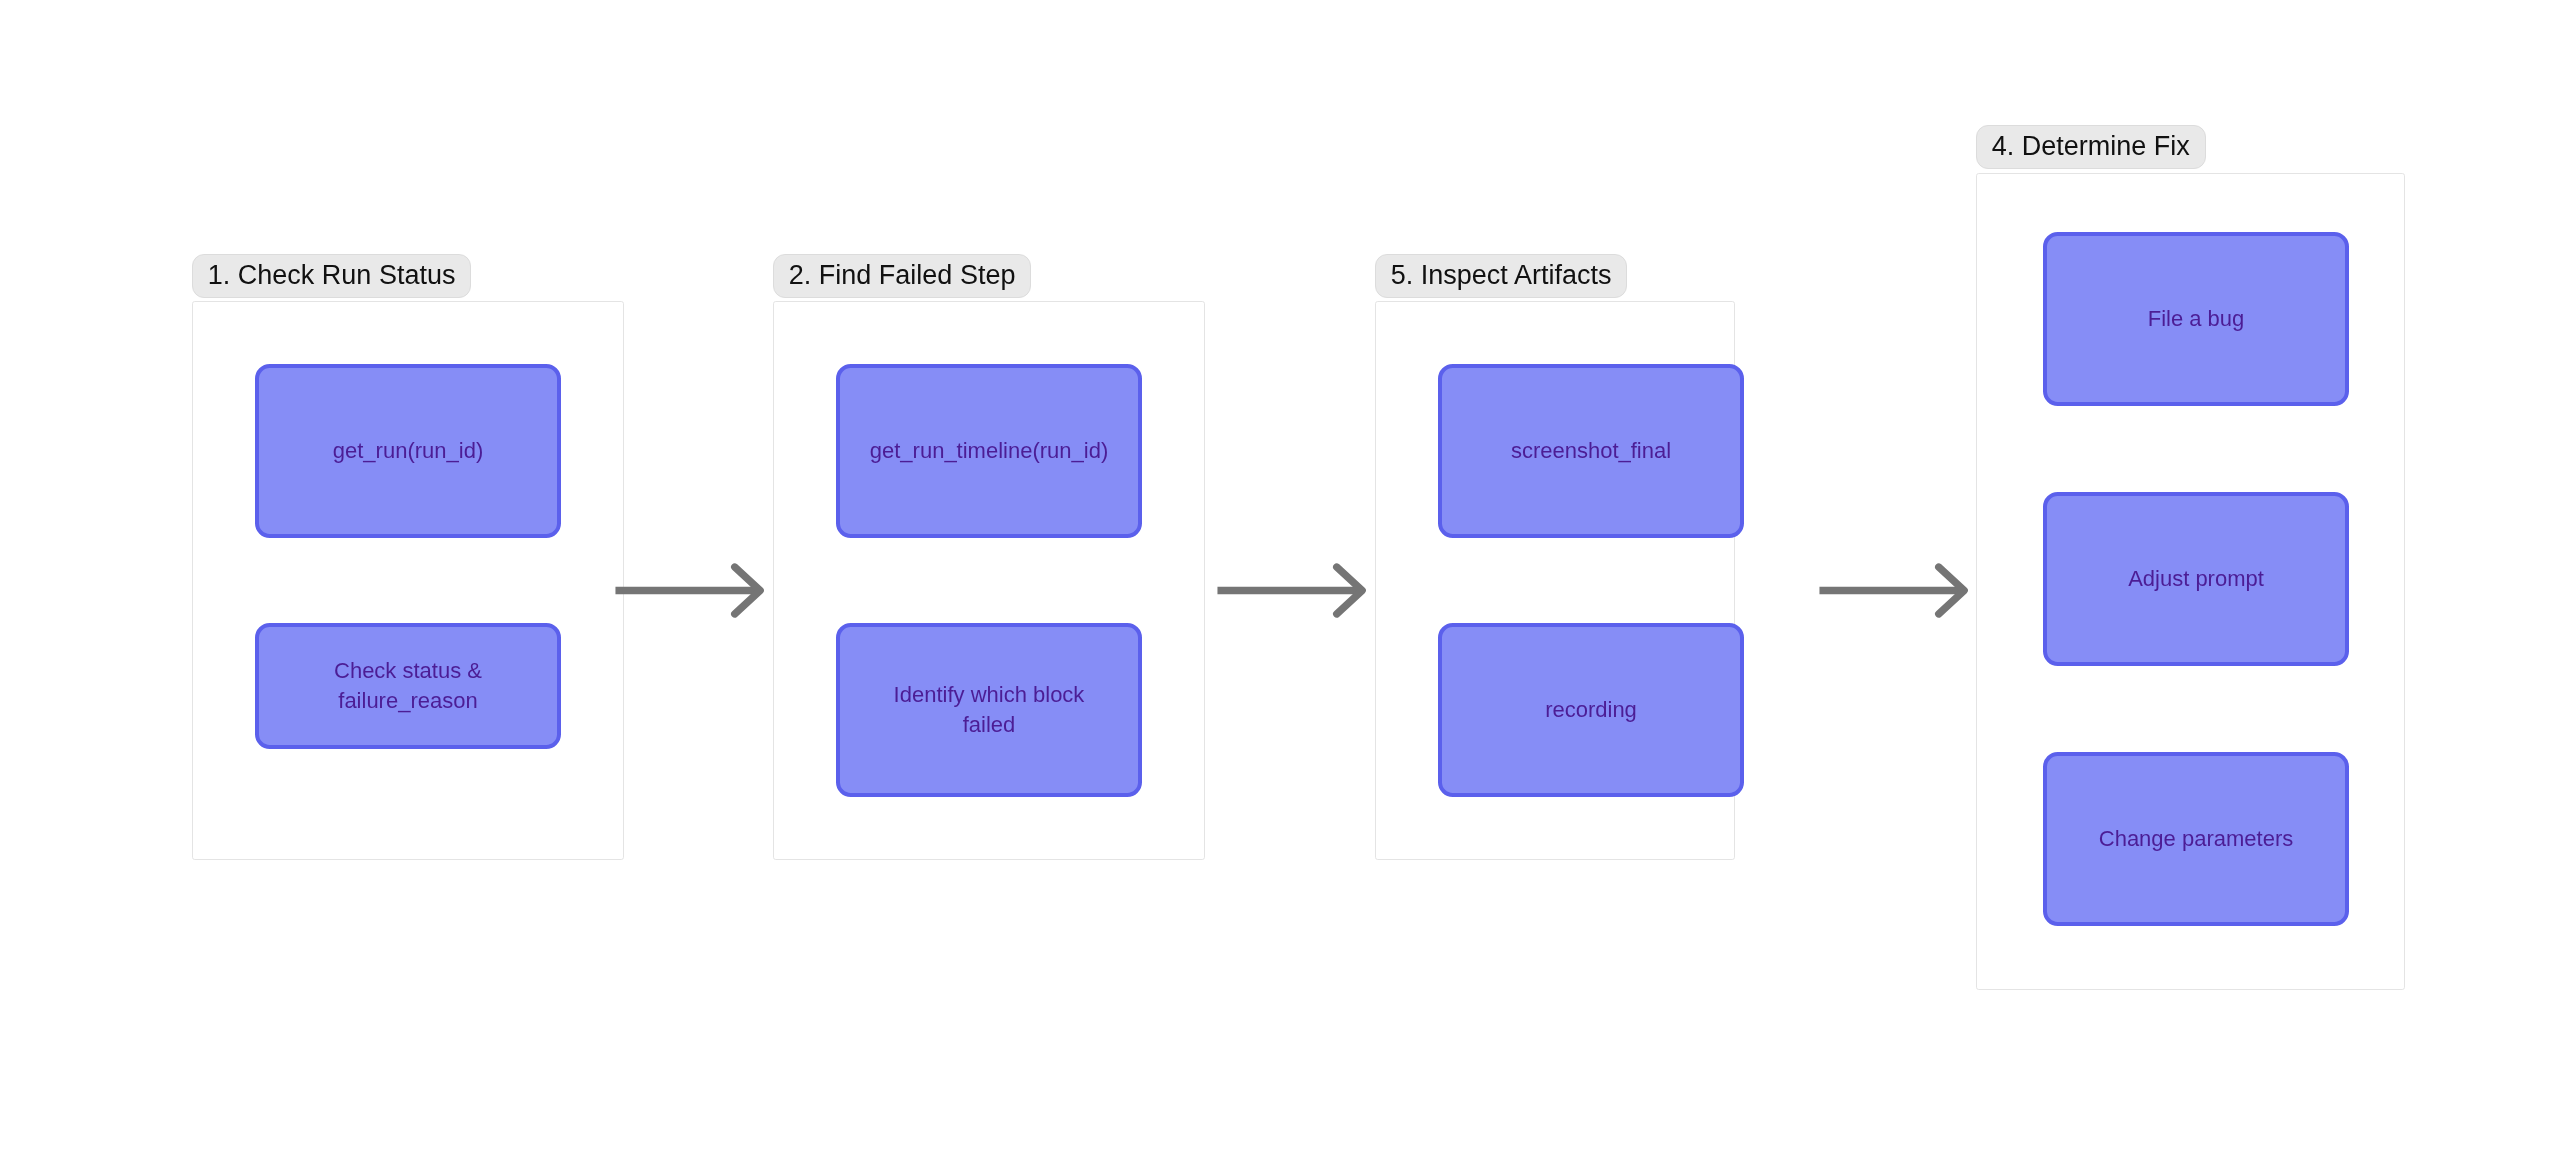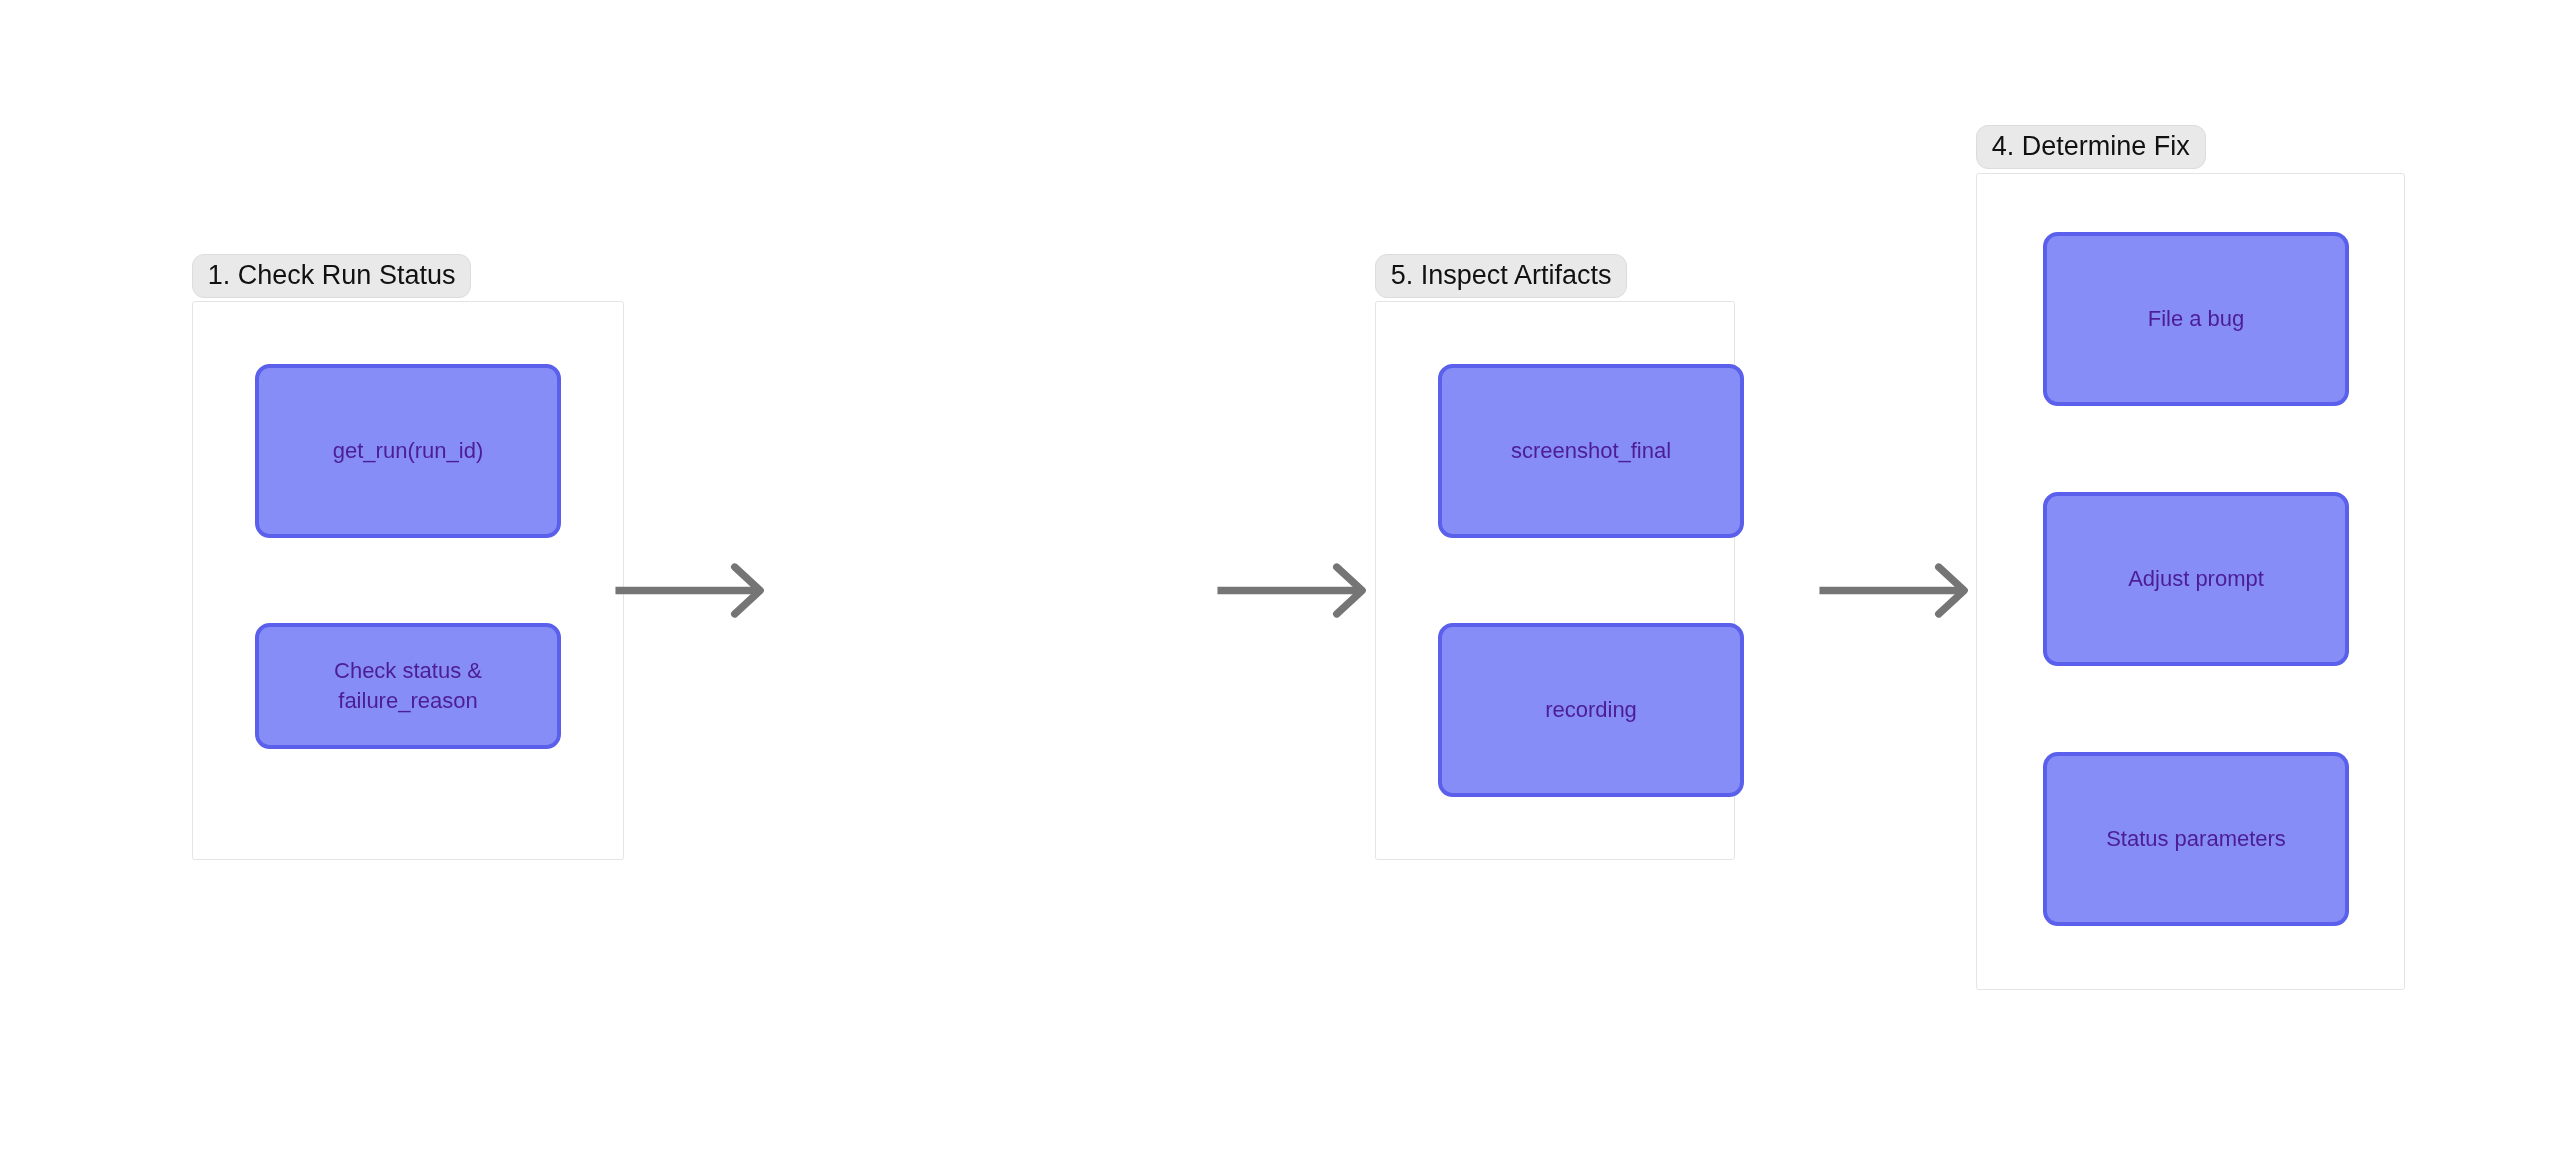--- a/index.html
+++ b/index.html
@@ -88,20 +88,28 @@
       <div class="node" style="left:62px; top:321px; width:306px; height:126px;">Check status &amp;
 failure_reason</div>
     </div>
   </div>
 
   <svg class="arrow" style="left:610px; top:557px; width:161px; height:67px;" viewBox="0 0 240 100" xmlns="http://www.w3.org/2000/svg">
     <line x1="8" y1="50" x2="218" y2="50" stroke="#757575" stroke-width="11" stroke-linecap="butt"></line>
     <polyline points="186,15 224,50 186,85" fill="none" stroke="#757575" stroke-width="11" stroke-linecap="round" stroke-linejoin="round"></polyline>
   </svg>
 
+  <div class="lane" style="left:773px; top:254px; width:432px; height:606px;">
+    <div class="lane-label">2. Find Failed Step</div>
+    <div class="lane-box" style="top:47px; width:432px; height:559px;">
+      <div class="node" style="left:62px; top:62px; width:306px; height:174px;">get_run_timeline(run_id)</div>
+      <div class="node" style="left:62px; top:321px; width:306px; height:174px;">Identify which block
+failed</div>
+    </div>
+  </div>
 
   <svg class="arrow" style="left:1212px; top:557px; width:161px; height:67px;" viewBox="0 0 240 100" xmlns="http://www.w3.org/2000/svg">
     <line x1="8" y1="50" x2="218" y2="50" stroke="#757575" stroke-width="11" stroke-linecap="butt"></line>
     <polyline points="186,15 224,50 186,85" fill="none" stroke="#757575" stroke-width="11" stroke-linecap="round" stroke-linejoin="round"></polyline>
   </svg>
 
   <div class="lane" style="left:1375px; top:254px; width:432px; height:606px;">
     <div class="lane-label">5. Inspect Artifacts</div>
     <div class="lane-box" style="top:47px; width:360px; height:559px;">
       <div class="node" style="left:62px; top:62px; width:306px; height:174px;">screenshot_final</div>
@@ -112,18 +120,18 @@
   <svg class="arrow" style="left:1814px; top:557px; width:161px; height:67px;" viewBox="0 0 240 100" xmlns="http://www.w3.org/2000/svg">
     <line x1="8" y1="50" x2="218" y2="50" stroke="#757575" stroke-width="11" stroke-linecap="butt"></line>
     <polyline points="186,15 224,50 186,85" fill="none" stroke="#757575" stroke-width="11" stroke-linecap="round" stroke-linejoin="round"></polyline>
   </svg>
 
   <div class="lane" style="left:1976px; top:125px; width:429px; height:865px;">
     <div class="lane-label">4. Determine Fix</div>
     <div class="lane-box" style="top:48px; width:429px; height:817px;">
       <div class="node" style="left:66px; top:58px; width:306px; height:174px;">File a bug</div>
       <div class="node" style="left:66px; top:318px; width:306px; height:174px;">Adjust prompt</div>
-      <div class="node" style="left:66px; top:578px; width:306px; height:174px;">Status parameters</div>
+      <div class="node" style="left:66px; top:578px; width:306px; height:174px;">Change parameters</div>
     </div>
   </div>
 
 </div>
 
 
 </body></html>

